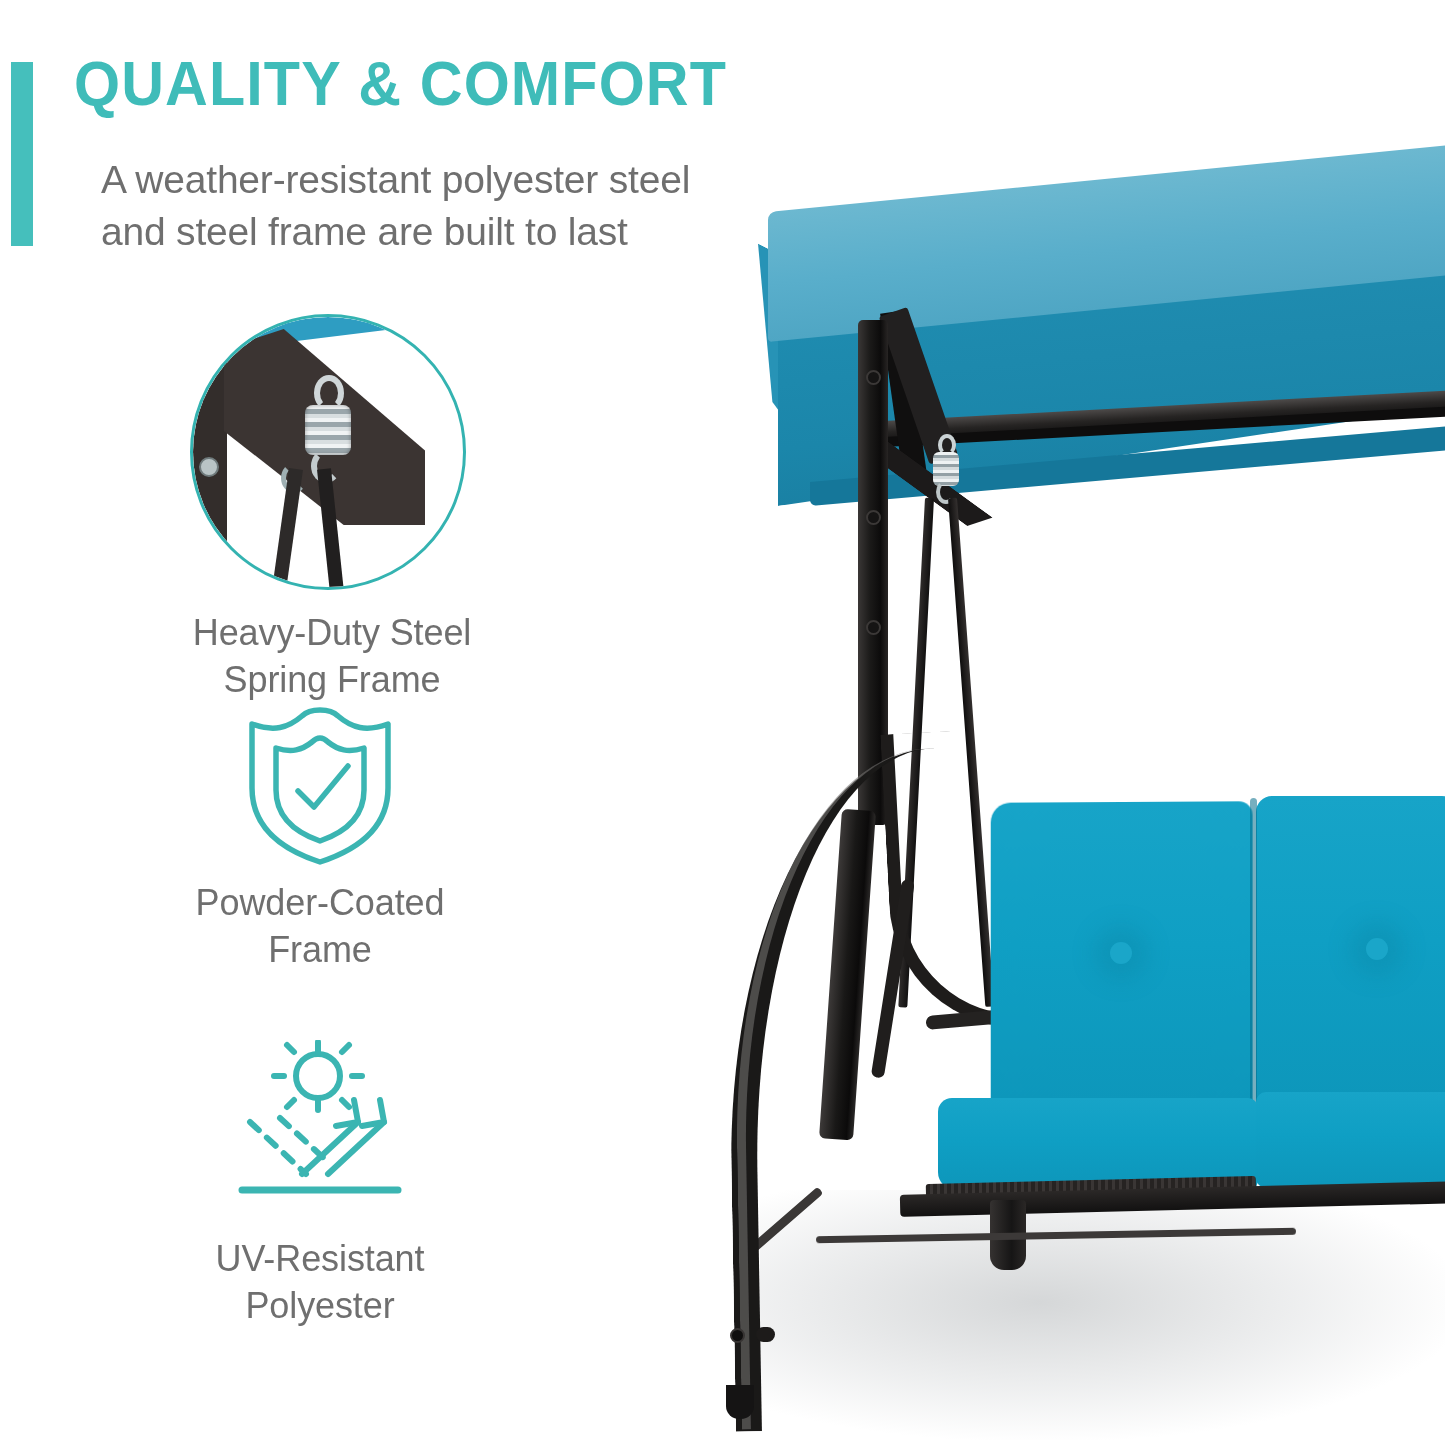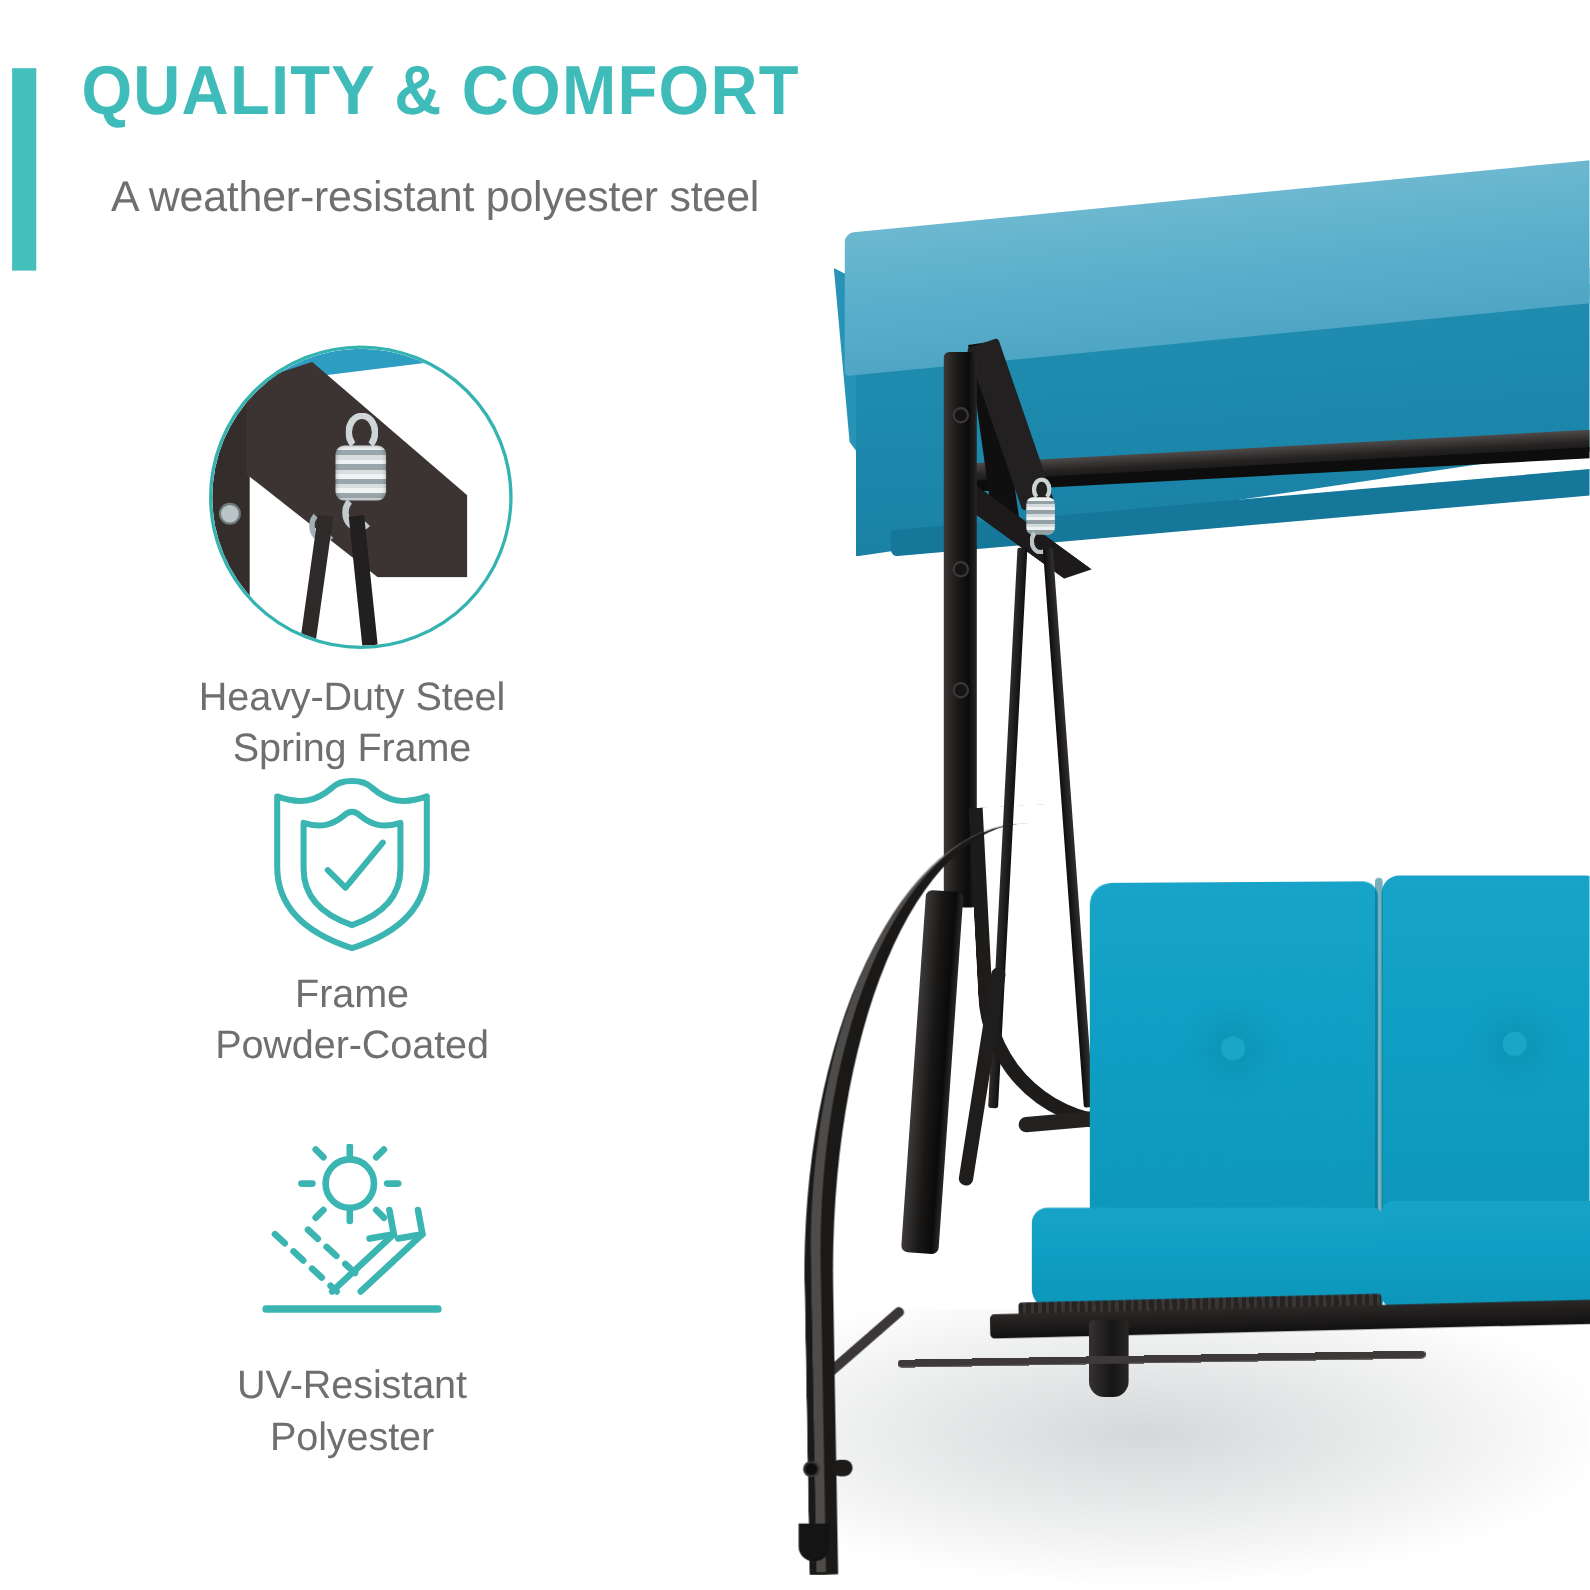--- a/index.html
+++ b/index.html
@@ -56,21 +56,21 @@
             border:6px solid #c3cbcd; border-radius:50%; border-top-color:transparent;
             border-right-color:transparent; }
   .ci-strapA{ position:absolute; left:96px; top:152px; width:14px; height:130px;
               background:#2d2a29; transform:rotate(8deg); transform-origin:top center;}
   .ci-strapB{ position:absolute; left:124px; top:152px; width:14px; height:130px;
               background:#211f1f; transform:rotate(-6deg); transform-origin:top center;}
   .ci-hooksm{ position:absolute; left:88px; top:146px; width:26px; height:30px;
               border:5px solid #9fb0b3; border-radius:50%;
               border-top-color:transparent; border-right-color:transparent; }
 
-  .f1 .fcaption{ position:absolute; left:0; top:310px; width:640px; }
+  .f1 .fcaption{ position:absolute; left:12px; top:310px; width:640px; }
 
   
   .shield-wrap{ position:absolute; left:242px; top:6px; width:156px; height:160px; }
   
   .uv-wrap{ position:absolute; left:232px; top:0px; width:176px; height:166px; }
 
   .f2 .fcaption{ position:absolute; left:0; top:180px; width:640px; }
   .f3 .fcaption{ position:absolute; left:0; top:196px; width:640px; }
 
   
@@ -201,20 +201,21 @@
 <body>
 
 <div class="stage">
 
   <div class="accent-bar"></div>
 
   <div class="headline">QUALITY &amp; COMFORT</div>
 
   <div class="subhead">
     <span>A weather-resistant polyester steel</span>
+    <span>and steel frame are built to last</span>
   </div>
 
   <div class="features">
 
     <div class="feature f1">
       <div class="circle-inset">
         <div class="ci-inner">
           <div class="ci-sky"></div>
           <div class="ci-post"></div>
           <div class="ci-arm"></div>
@@ -239,22 +240,22 @@
           <path d="M10 18 C32 26 46 22 60 10 C64 6 70 4 78 4 C86 4 92 6 96 10
                    C110 22 124 26 146 18 L146 82 C146 120 118 143 78 156
                    C38 143 10 120 10 82 Z"></path>
           <path d="M34 42 C50 47 60 44 70 36 C73 33 75 32 78 32 C81 32 83 33 86 36
                    C96 44 106 47 122 42 L122 84 C122 110 104 126 78 135
                    C52 126 34 110 34 84 Z"></path>
           <path d="M56 85 L72 101 L106 60"></path>
         </svg>
       </div>
       <div class="fcaption">
+        <span>Powder-Coated</span>
         <span>Frame</span>
-        <span>Powder-Coated</span>
       </div>
     </div>
 
     <div class="feature f3">
       <div class="uv-wrap">
         <svg viewBox="0 0 176 166" width="176" height="166" fill="none" stroke="#3bb5b2" stroke-width="6" stroke-linecap="round" stroke-linejoin="round">
 
           <circle cx="86" cy="36" r="22"></circle>
           <g>
             <path d="M86 2 L86 12"></path>

